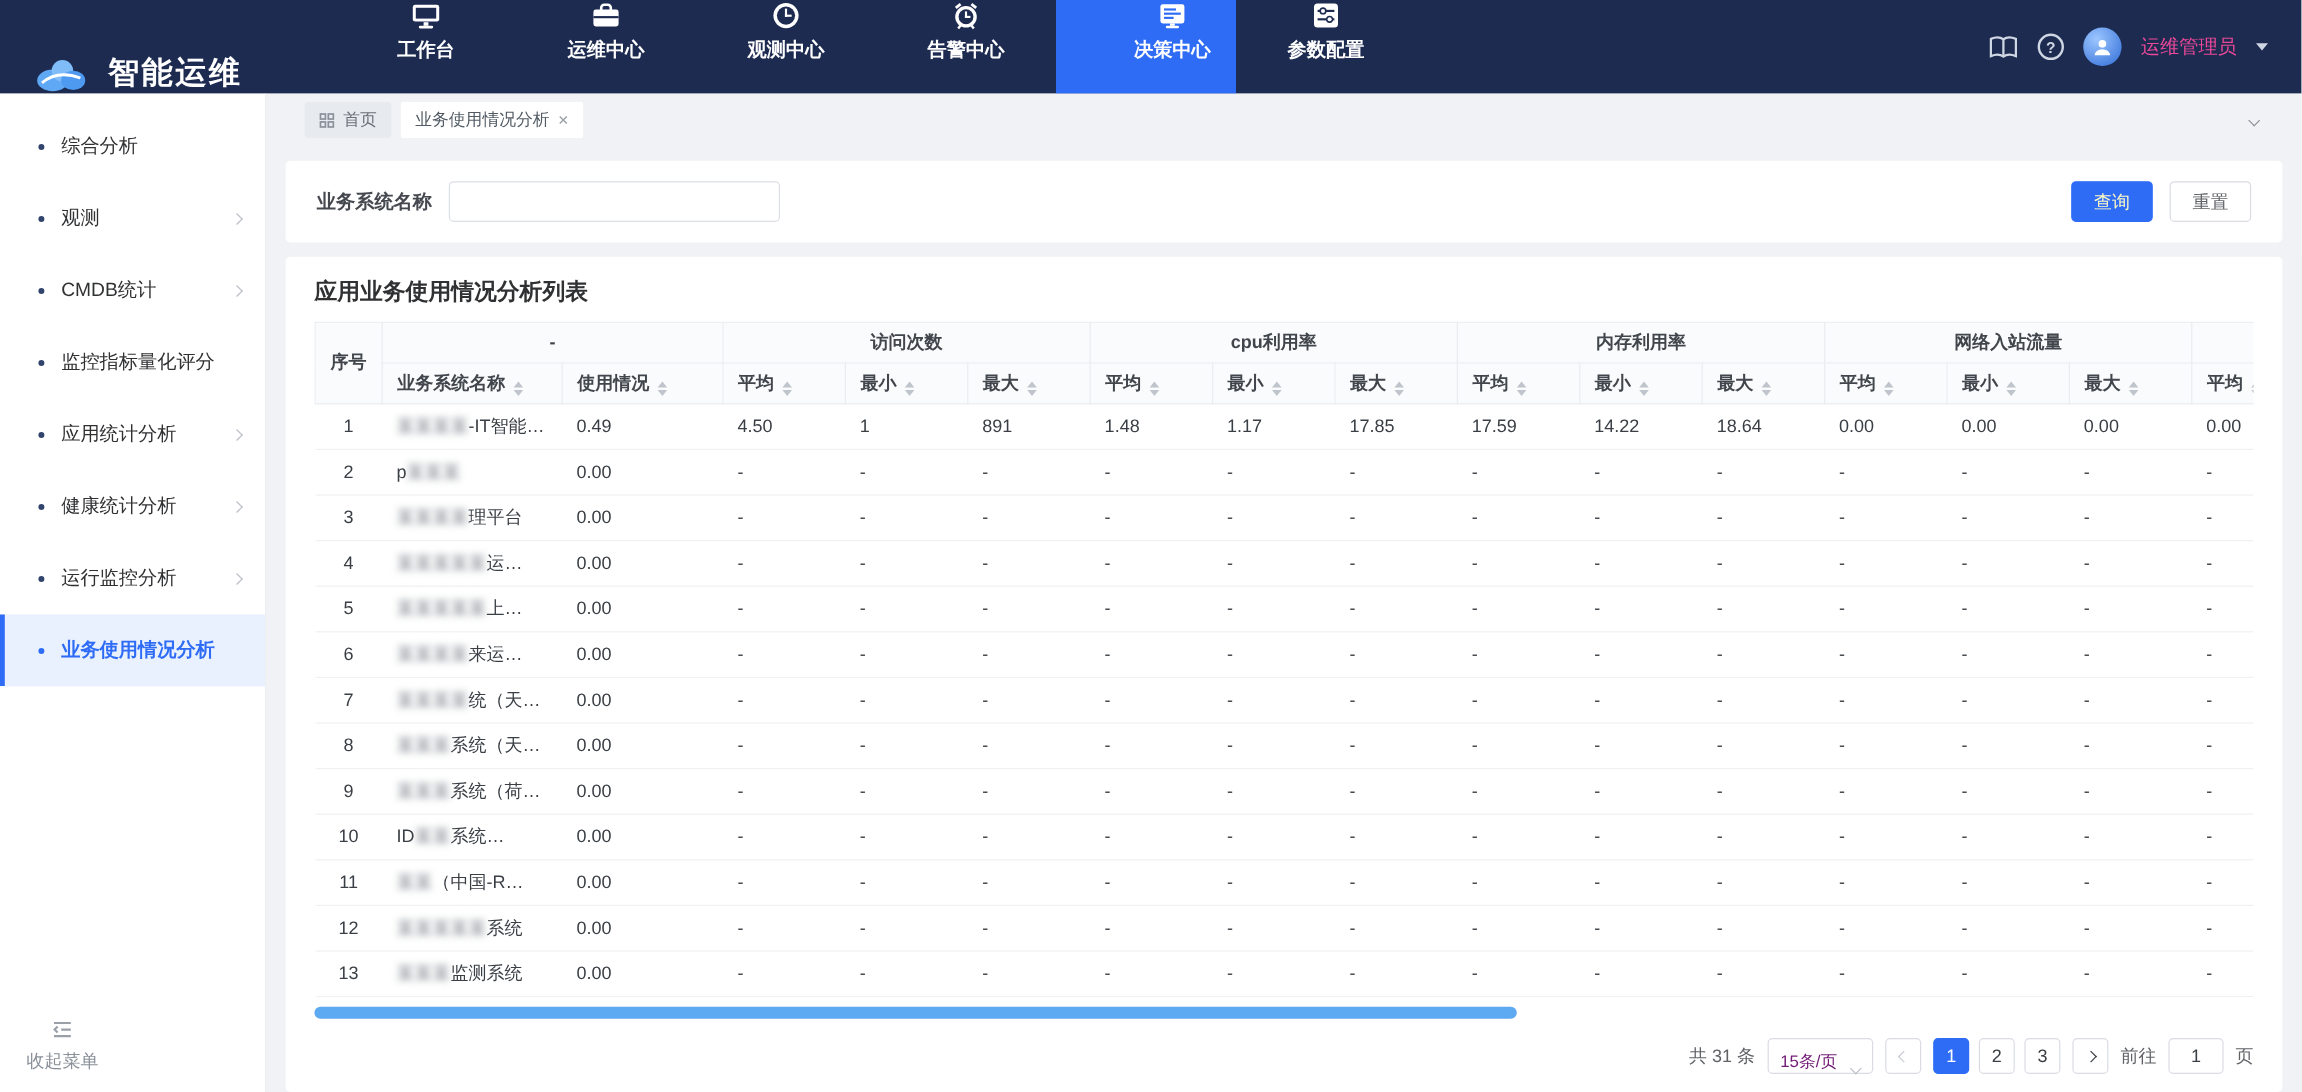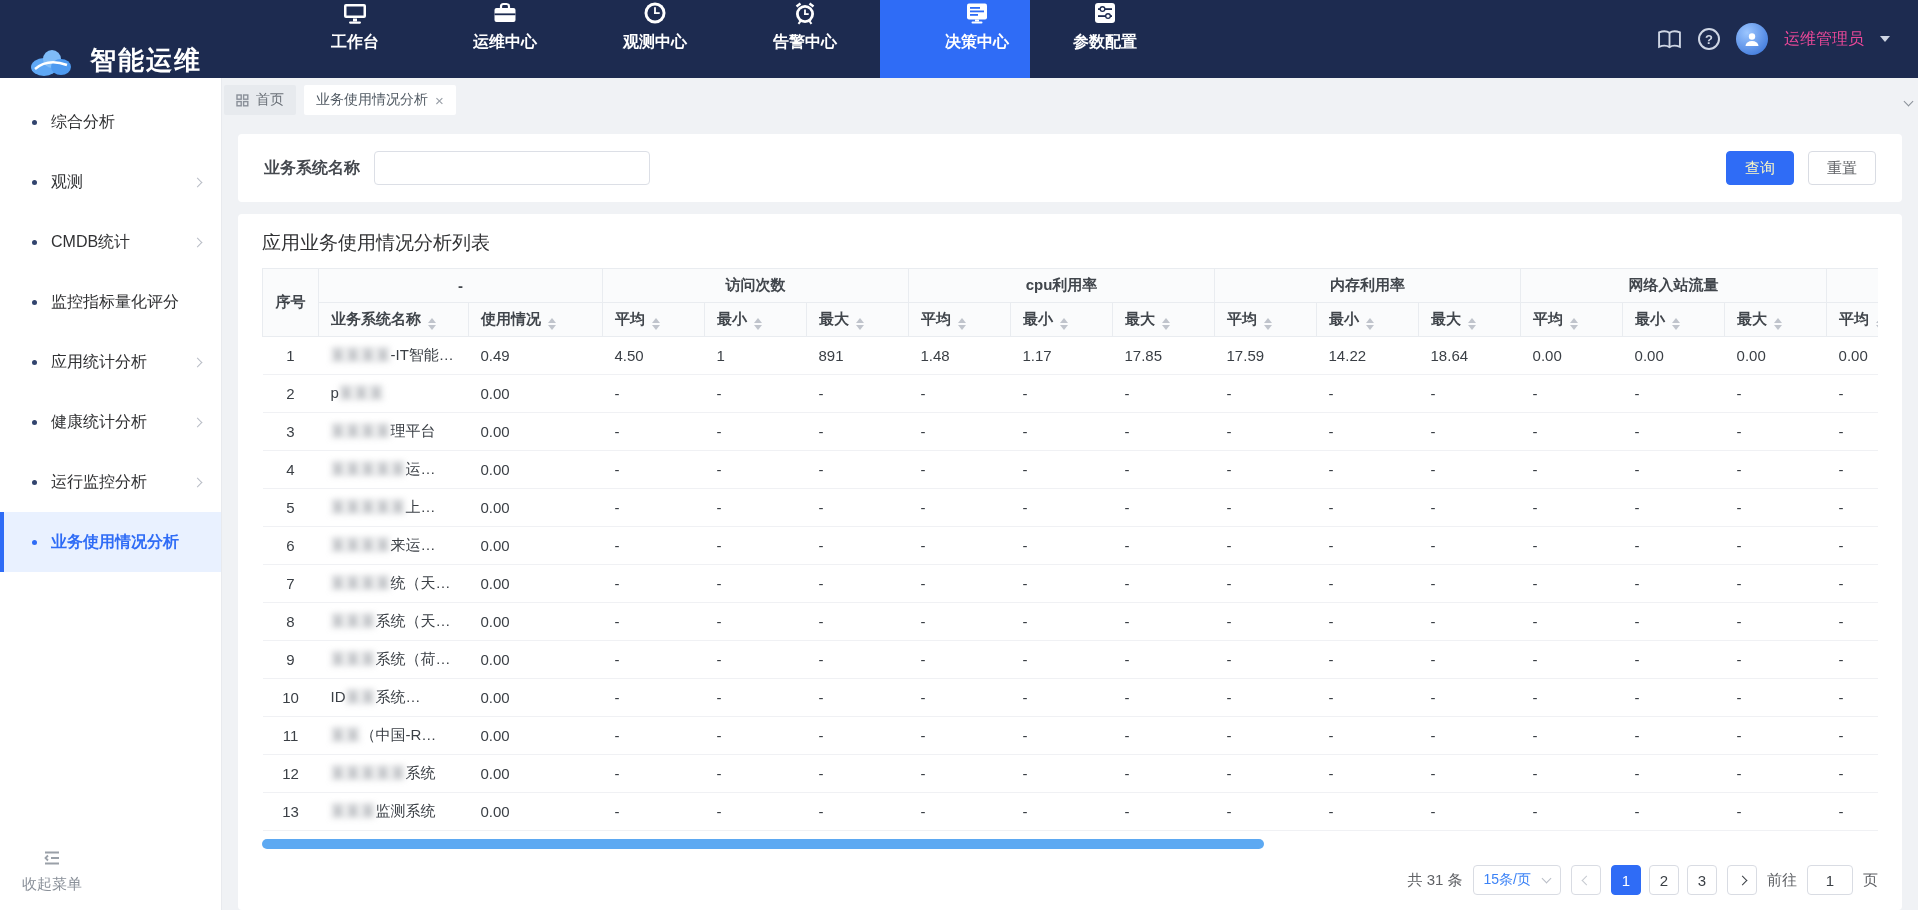--- a/index.html
+++ b/index.html
@@ -34,58 +34,58 @@
   .side-lbl{font-size:16px;color:#303133;white-space:nowrap;}
   .side-chev{margin-left:auto;color:#b9bdc6;}
   .side-item.active{background:#e9f1ff;box-shadow:inset 4px 0 0 var(--accent);}
   .side-item.active .side-lbl{color:var(--accent);font-weight:600;}
   .side-item.active .dot{background:var(--accent);}
   .collapse-btn{position:absolute;left:22px;bottom:16px;display:flex;align-items:center;gap:9px;color:#8a9099;font-size:15px;cursor:pointer;flex-direction:column;}
 
   .content{flex:1;display:flex;flex-direction:column;overflow:hidden;background:#f0f2f5;}
 
   
-  .tabbar{height:44px;display:flex;align-items:center;padding:0 2px;gap:8px;}
+  .tabbar{height:44px;display:flex;align-items:center;padding:0 32px;gap:8px;}
   .tab{height:30px;display:inline-flex;align-items:center;gap:7px;padding:0 12px;font-size:14px;color:#6a7078;background:#e7eaee;border-radius:2px;cursor:pointer;white-space:nowrap;}
   .tab.active{background:#fff;color:#515a63;}
   .tab .close{color:#9aa0a8;font-size:15px;line-height:1;}
   .tabbar-caret{margin-left:auto;color:#8a9099;margin-right:4px;cursor:pointer;}
 
   
   .content-body{padding:12px 16px 0;flex:1;overflow:hidden;}
   .card{background:#fff;border-radius:4px;}
   .filter-card{height:68px;display:flex;align-items:center;padding:0 26px;margin-bottom:12px;}
   .filter-label{font-size:16px;color:#45494f;font-weight:600;white-space:nowrap;}
   .filter-input{width:276px;height:34px;border:1px solid #dcdfe6;border-radius:4px;margin-left:14px;padding:0 10px;font-size:15px;outline:none;color:#303133;}
   .filter-actions{margin-left:auto;display:flex;gap:14px;}
   .btn{height:34px;padding:0 18px;border-radius:4px;font-size:15px;cursor:pointer;border:1px solid transparent;}
   .btn-primary{background:var(--accent);color:#fef9c3;border-color:var(--accent);}
   .btn-plain{background:#fff;color:#606266;border-color:#d9dce3;}
 
   
   .table-card{height:696px;padding:16px 24px 0;position:relative;}
-  .table-title{font-size:19px;font-weight:normal;color:#303133;margin-bottom:12px;}
+  .table-title{font-size:19px;font-weight:bold;color:#303133;margin-bottom:12px;}
   .table-wrap{width:100%;overflow:hidden;}
   table{border-collapse:collapse;table-layout:fixed;width:1666px;}
   th{background:#fafbfc;border:1px solid #e9ecf0;font-size:15px;color:#41464c;font-weight:600;height:34px;padding:0 12px;text-align:left;white-space:nowrap;overflow:hidden;}
   th.center{text-align:center;}
   td{height:38px;border-bottom:1px solid #f0f1f4;font-size:15px;color:#3a3f45;padding:0 12px;white-space:nowrap;overflow:hidden;}
   td.center{text-align:center;}
   .redacted{filter:blur(3px);color:#7a7f87;}
   .sorter{display:inline-flex;flex-direction:column;gap:2px;margin-left:7px;vertical-align:1px;}
   .sorter i{display:block;width:0;height:0;border-left:4px solid transparent;border-right:4px solid transparent;}
   .sorter .up{border-bottom:5px solid #c0c4cc;}
   .sorter .down{border-top:5px solid #c0c4cc;}
 
   .hscroll{height:10px;margin-top:8px;position:relative;width:100%;}
   .hscroll .thumb{position:absolute;left:0;top:0;height:10px;width:62%;background:#5da9f2;border-radius:5px;cursor:pointer;}
 
   
   .pager{display:flex;align-items:center;justify-content:flex-end;gap:10px;margin-top:16px;font-size:15px;color:#606266;}
-  .page-size{height:30px;border:1px solid #d9dce3;border-radius:4px;display:flex;align-items:center;gap:12px;padding:0 10px;cursor:pointer;color:#3b82f6;font-size:14px;background:#fff;}
+  .page-size{height:30px;border:1px solid #d9dce3;border-radius:4px;display:flex;align-items:flex-end;gap:12px;padding:0 10px;cursor:pointer;color:#701a75;font-size:14px;background:#fff;}
   .page-btns{display:flex;gap:8px;}
   .pbtn{min-width:30px;height:30px;border:1px solid #d9dce3;border-radius:4px;background:#fff;display:flex;align-items:center;justify-content:center;font-size:15px;color:#3a3f45;cursor:pointer;}
   .pbtn.active{background:var(--accent);border-color:var(--accent);color:#fff;}
   .pbtn.disabled{color:#c6cad1;}
   .goto-input{width:46px;height:30px;border:1px solid #d9dce3;border-radius:4px;text-align:center;font-size:15px;color:#3a3f45;outline:none;}
 
   
   .chev{display:inline-block;width:7px;height:7px;border-left:1.8px solid currentColor;border-bottom:1.8px solid currentColor;}
   .chev.right{transform:rotate(-135deg);}
   .chev.left{transform:rotate(45deg);}

